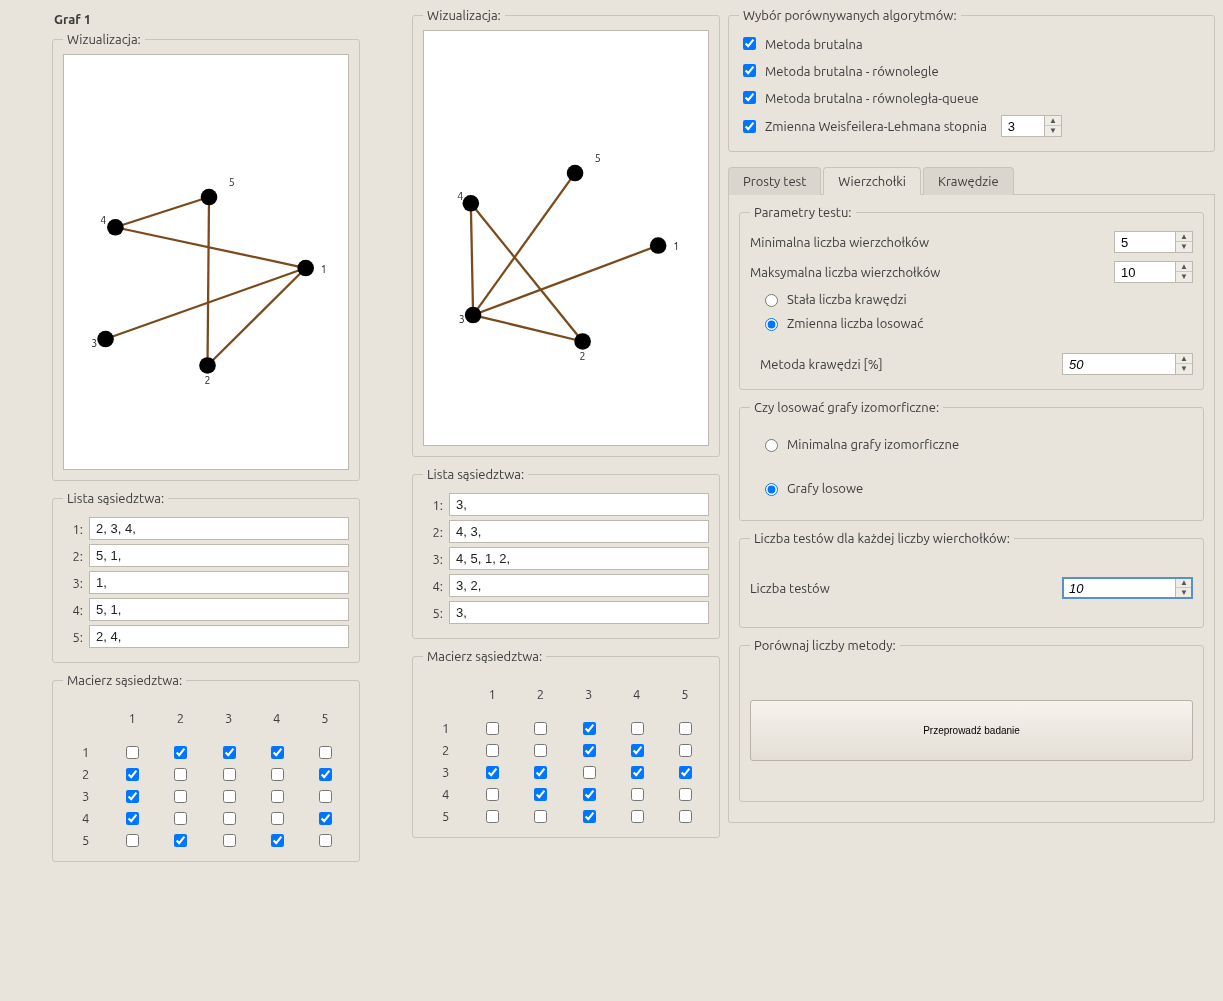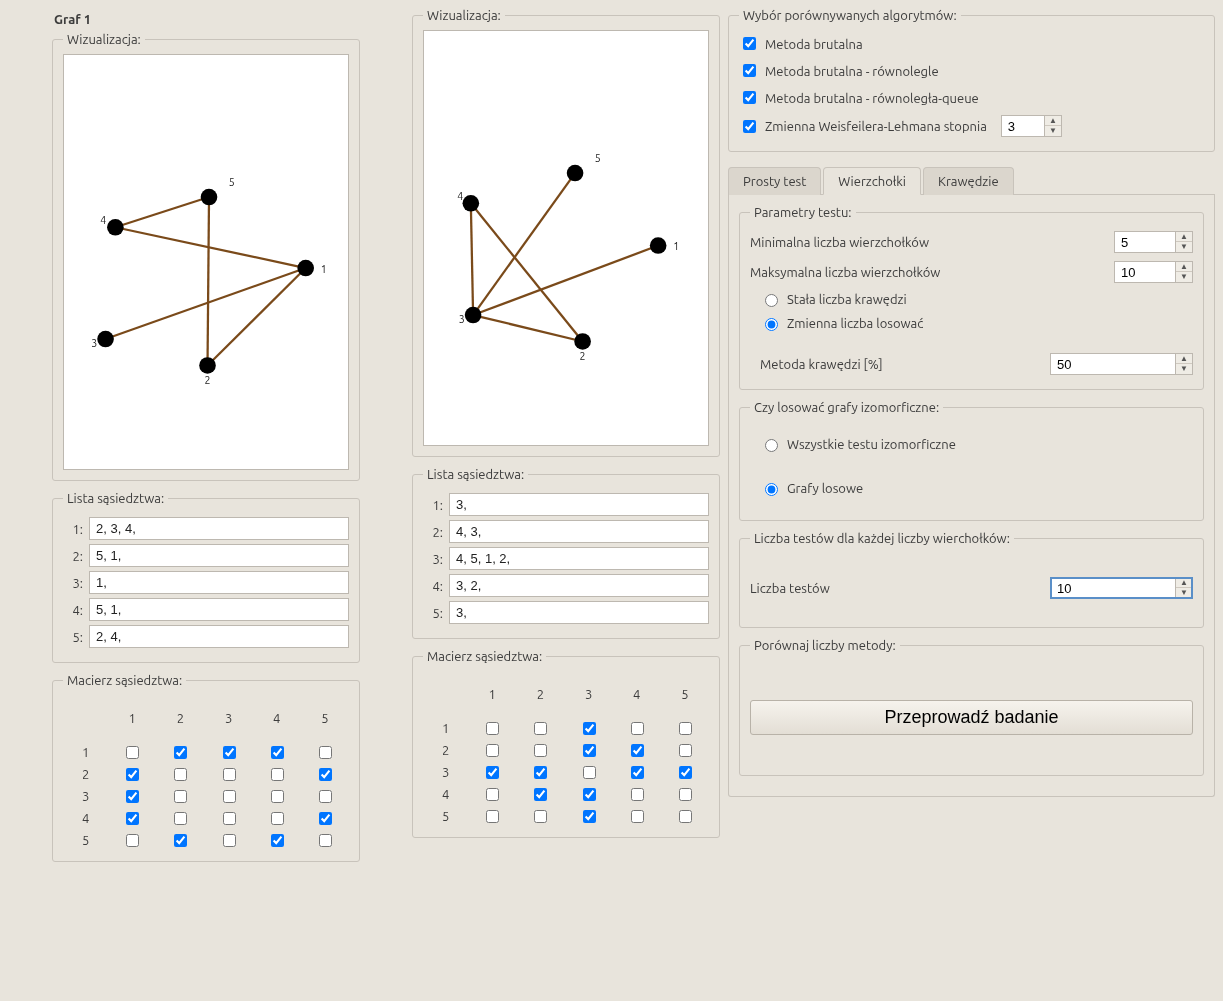--- a/index.html
+++ b/index.html
@@ -114,21 +114,21 @@
     background: #efece5;
     width: 16px;
     height: 10px;
     padding: 0;
     font-size: 8px;
     line-height: 8px;
     cursor: pointer;
     color: #555;
   }
   .spinner .arrows button:first-child { border-bottom: 1px solid #cfc9c0; }
-  .spinner.wide input { width: 124px; }
+  .spinner.wide input { width: 112px; font-style: italic; }
   .tabs {
     display: flex;
     border-bottom: 1px solid #c8c3bb;
     margin-top: 4px;
   }
   .tab {
     padding: 6px 14px;
     border: 1px solid #c8c3bb;
     border-bottom: none;
     border-top-left-radius: 4px;
@@ -158,26 +158,26 @@
   }
   .radio-row, .check-row {
     display: flex;
     align-items: center;
     gap: 6px;
     padding: 4px 0;
   }
   .indent { padding-left: 10px; }
   button.primary {
     width: 100%;
-    padding: 6px;
+    padding: 24px;
     background: linear-gradient(#f6f3ed, #e3ded5);
     border: 1px solid #b8b2a8;
     border-radius: 3px;
     cursor: pointer;
-    font-size: 18px;
+    font-size: 10px;
   }
   svg.graph { width: 100%; height: 100%; display:block; }
   .edge { stroke: #7a4a1a; stroke-width: 3; }
   .node { fill: #000; }
   .node-label { font-size: 14px; fill: #222; }
   .focus-ring { outline: 2px solid #5a8fc8; outline-offset: -2px; }
 </style>
 </head>
 <body>
 
@@ -483,21 +483,21 @@
                 <button>▼</button>
               </span>
           </span>
         </div>
       </fieldset>
 
       <fieldset class="group">
         <legend>Czy losować grafy izomorficzne:</legend>
         <div class="radio-row indent" style="margin-top:10px">
           <input type="radio" name="isomode" id="r-iso-all" style="">
-          <label>Wszystkie testu izomorficzne</label>
+          <label>Minimalna grafy izomorficzne</label>
         </div>
         <div class="radio-row indent" style="margin-top:20px; margin-bottom:10px">
           <input type="radio" name="isomode" id="r-iso-rand" checked="" style="">
           <label>Grafy losowe</label>
         </div>
       </fieldset>
 
       <fieldset class="group">
         <legend>Liczba testów dla każdej liczby wierchołków:</legend>
         <div class="param-row" style="margin-top:20px; margin-bottom:14px">

